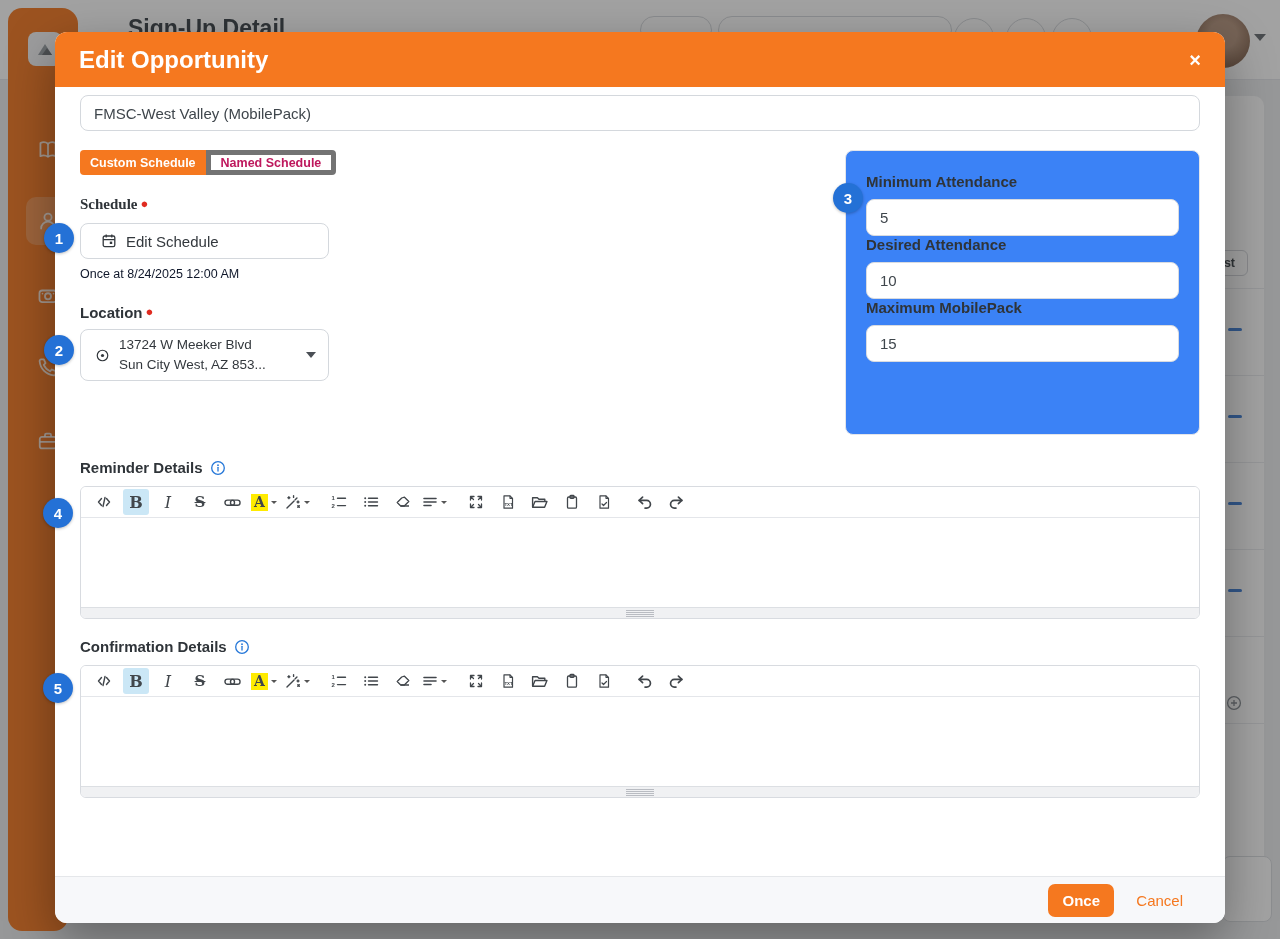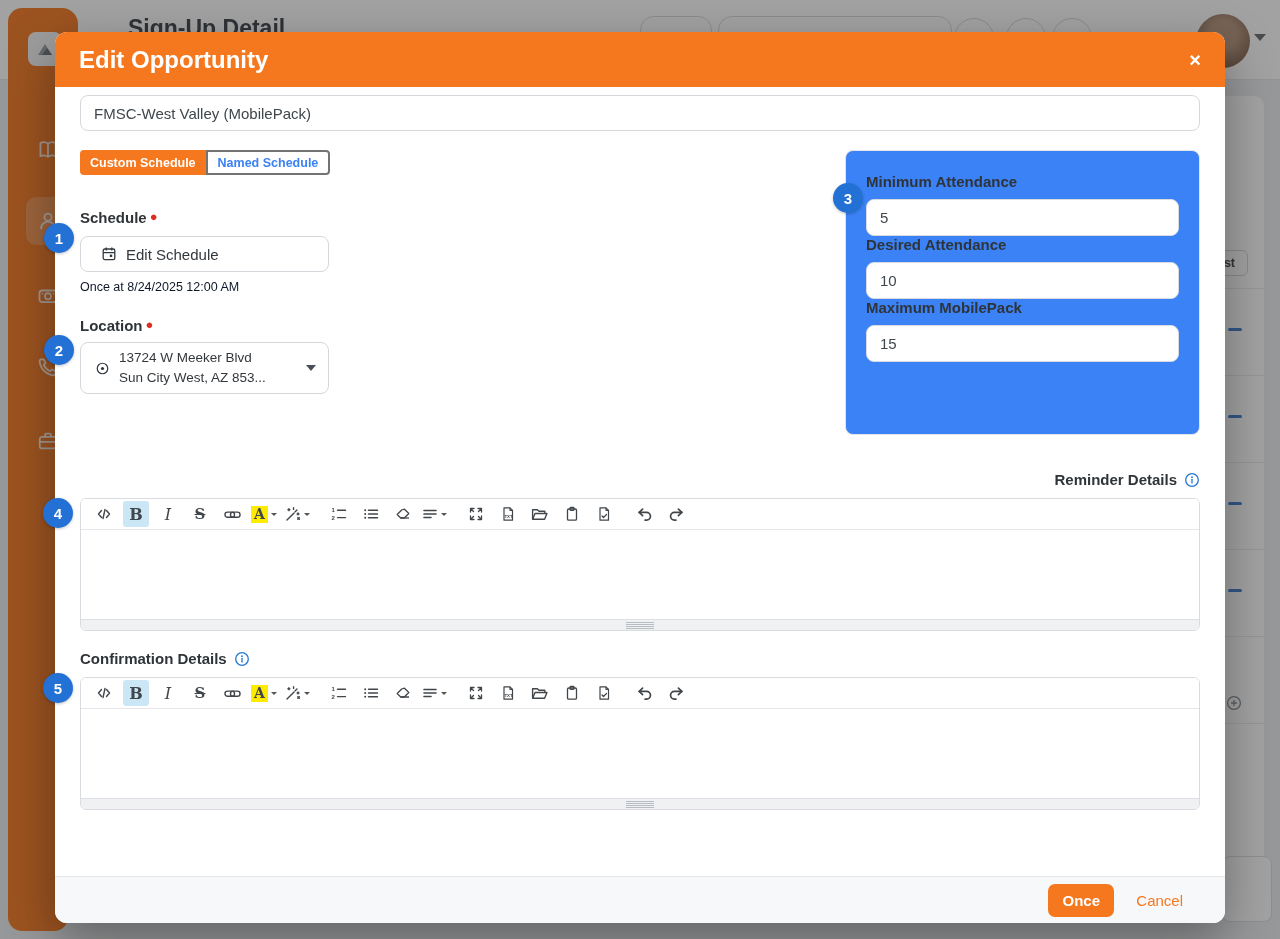--- a/index.html
+++ b/index.html
@@ -48,38 +48,38 @@
   .lbl { font-size:15px; font-weight:700; color:#2F3439; display:inline-flex; align-items:center; gap:7px; }
   .req { color:#E02B20; font-size:13px; font-weight:700; vertical-align:top; margin-left:3px; }
   .lbl-row { margin-top:14px; }
 
   .text-input { width:100%; height:36px; border:1px solid #D4D8DD; border-radius:8px; padding:12px 13px; font-size:15px; color:#3F464C; font-family:inherit; background:#fff; }
 
   .cols { position:relative; min-height:304px; }
   .tabs { margin-top:19px; display:inline-flex; }
   .tab { height:25px; display:flex; align-items:center; padding:0 10px; font-size:12.5px; font-weight:700; cursor:pointer; }
   .tab-active { background:#F5781F; color:#fff; border-radius:4px 0 0 4px; }
-  .tab-idle { background:#fff; color:#3b82f6; border:2px solid #737373; border-radius:0 4px 4px 0; }
-
-  .schedule-lbl { margin-top:34px; display:block; }
+  .tab-idle { background:#fff; color:#be185d; border:5px solid #737373; border-radius:0 4px 4px 0; }
+
+  .schedule-lbl { margin-top:21px; display:block;font-family:Liberation Serif, serif; }
   .btn-schedule { margin-top:10px; width:249px; height:36px; background:#fff; border:1px solid #D4D8DD; border-radius:8px;
                   display:flex; align-items:center; gap:9px; padding:0 20px; font-size:15px; color:#33383D; cursor:pointer; font-family:inherit; }
   .schedule-summary { margin-top:8px; font-size:12.5px; color:#0f172a; }
   .location-lbl { margin-top:23px; display:block; }
   .location-dd { margin-top:8px; width:249px; height:52px; background:#fff; border:1px solid #D4D8DD; border-radius:8px;
                  display:flex; align-items:center; padding:0 12px 0 14px; gap:9px; cursor:pointer; }
   .location-text { font-size:13.5px; color:#33383D; line-height:1.45; flex:1; }
   .dd-caret { width:0; height:0; border-left:5px solid transparent; border-right:5px solid transparent; border-top:6px solid #4A4F55; }
 
   .att-card { position:absolute; right:0; top:19px; width:355px; height:285px; background:#3b82f6; border:1px solid #E3E5EA; border-radius:8px; padding:22px 20px; }
   .att-lbl { font-size:15px; font-weight:700; color:#2F3439; display:block; }
   .att-input { width:100%; height:37px; border:1px solid #D8DBE0; border-radius:8px; padding:0 13px; font-size:15px; color:#3F464C; margin-top:9px; background:#fff; font-family:inherit; }
   .att-group + .att-group { }
 
-  .section-lbl { margin-top:36px;text-align:right; }
+  .section-lbl { margin-top:24px; }
   .section-lbl-2 { margin-top:19px; }
   .editor { margin-top:9px; border:1px solid #D8DBE0; border-radius:6px; overflow:hidden; }
   .ed-toolbar { height:31px; display:flex; align-items:center; padding:0 7px; border-bottom:1px solid #E4E6EA; background:#fff; color:#41464B; }
   .tbi { min-width:26px; height:26px; display:flex; align-items:center; justify-content:center; gap:2px; cursor:pointer; border-radius:3px; margin:0 3px; }
   .tbi-active { background:#CBE7F6; }
   .gap-l { margin-left:12px; }
   .serifB { font-family:"DejaVu Serif", serif; font-weight:700; font-size:16px; }
   .serifI { font-family:"DejaVu Serif", serif; font-style:italic; font-size:16px; }
   .serifS { font-family:"DejaVu Serif", serif; font-weight:600; font-size:15px; text-decoration:line-through; }
   .colorA { font-family:"DejaVu Serif", serif; font-weight:700; font-size:14px; background:#FFEB00; padding:0 3px; line-height:17px; }

